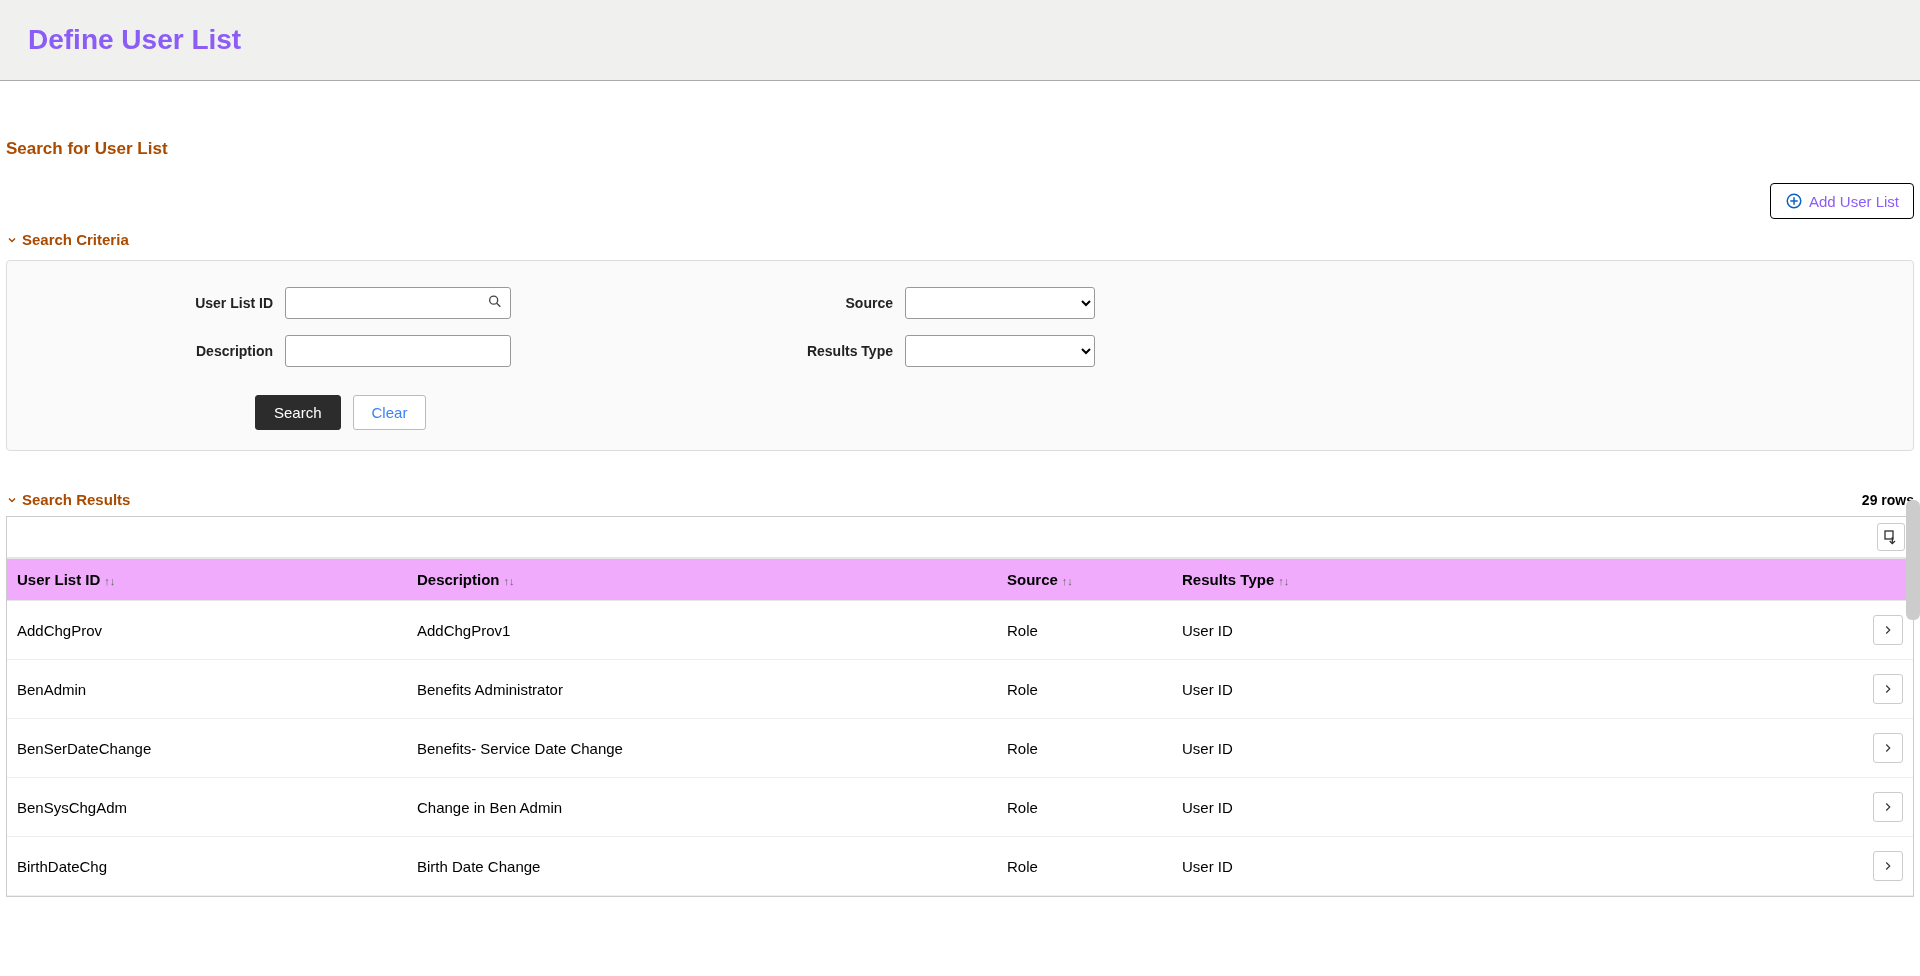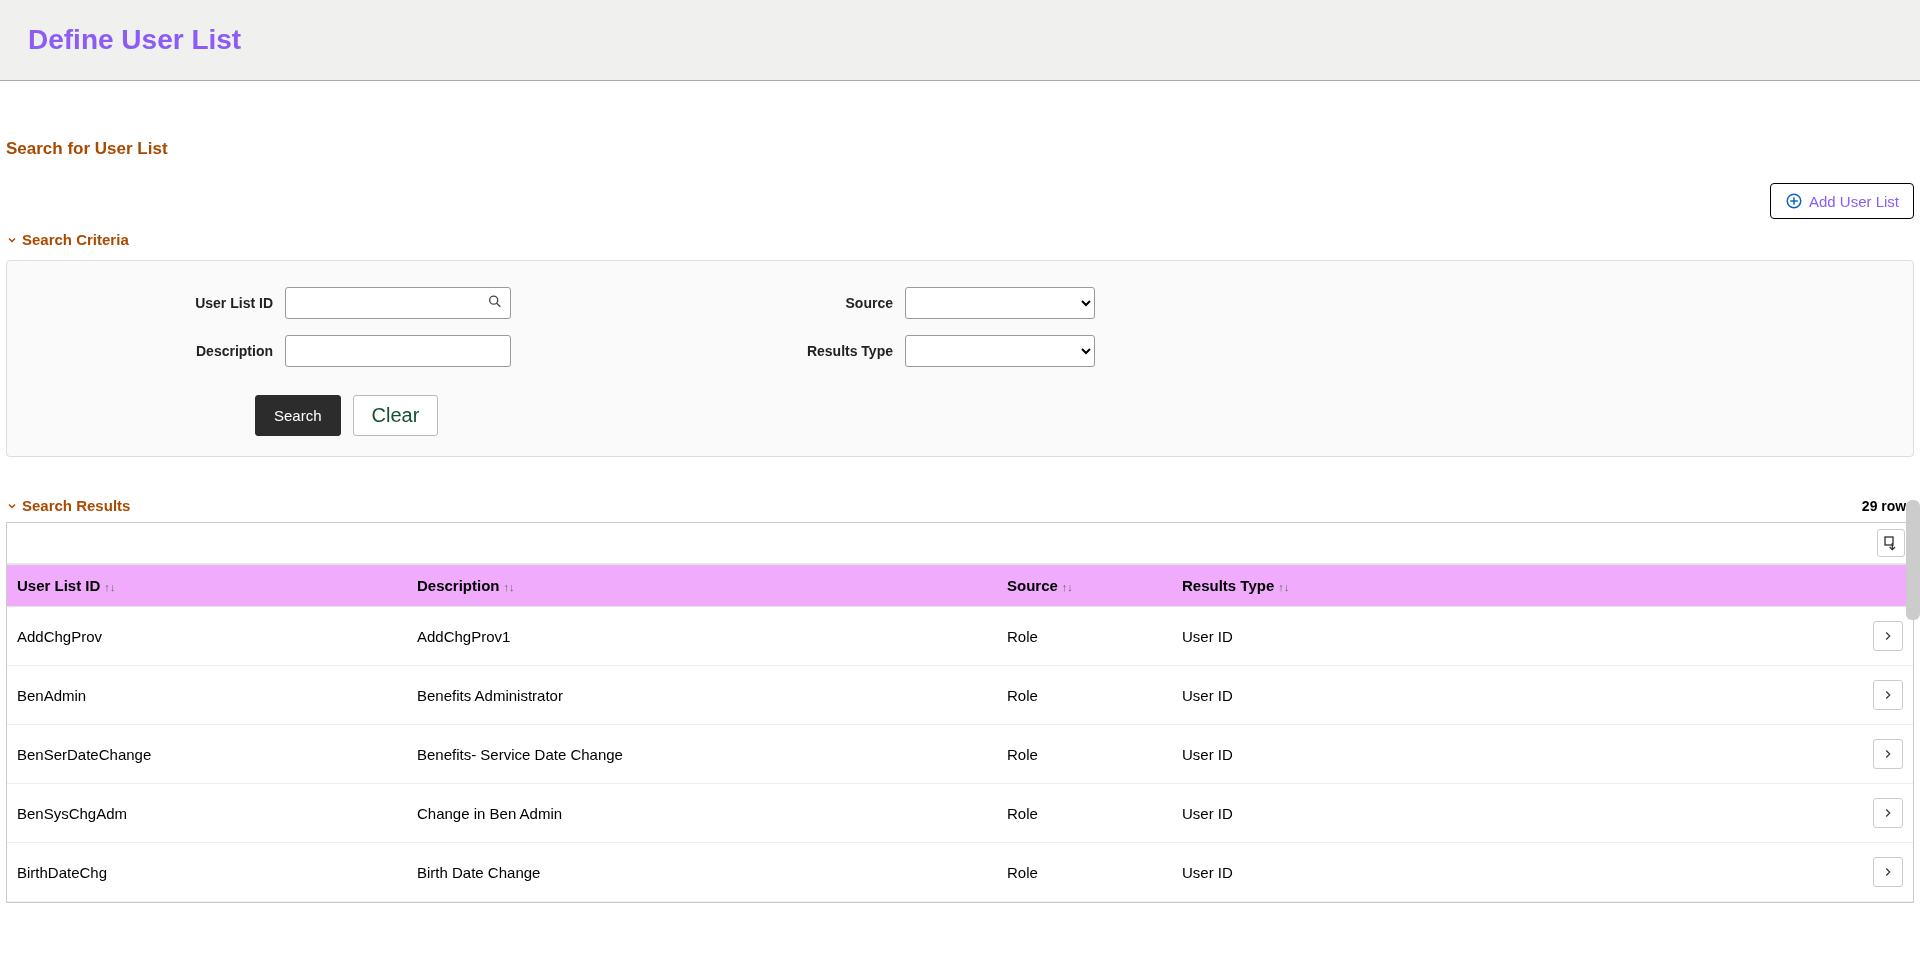--- a/index.html
+++ b/index.html
@@ -124,25 +124,25 @@
     background: #2c2c2c;
     color: #fff;
     border: 1px solid #2c2c2c;
     border-radius: 3px;
     padding: 8px 18px;
     font-size: 15px;
     cursor: pointer;
   }
   .btn-secondary {
     background: #fff;
-    color: #14532d;
+    color: #3b82f6;
     border: 1px solid #bbb;
     border-radius: 3px;
     padding: 8px 18px;
-    font-size: 20px;
+    font-size: 15px;
     cursor: pointer;
   }
   .results-header {
     display: flex;
     justify-content: space-between;
     align-items: center;
     margin-top: 34px;
   }
   .row-count {
     font-weight: bold;

